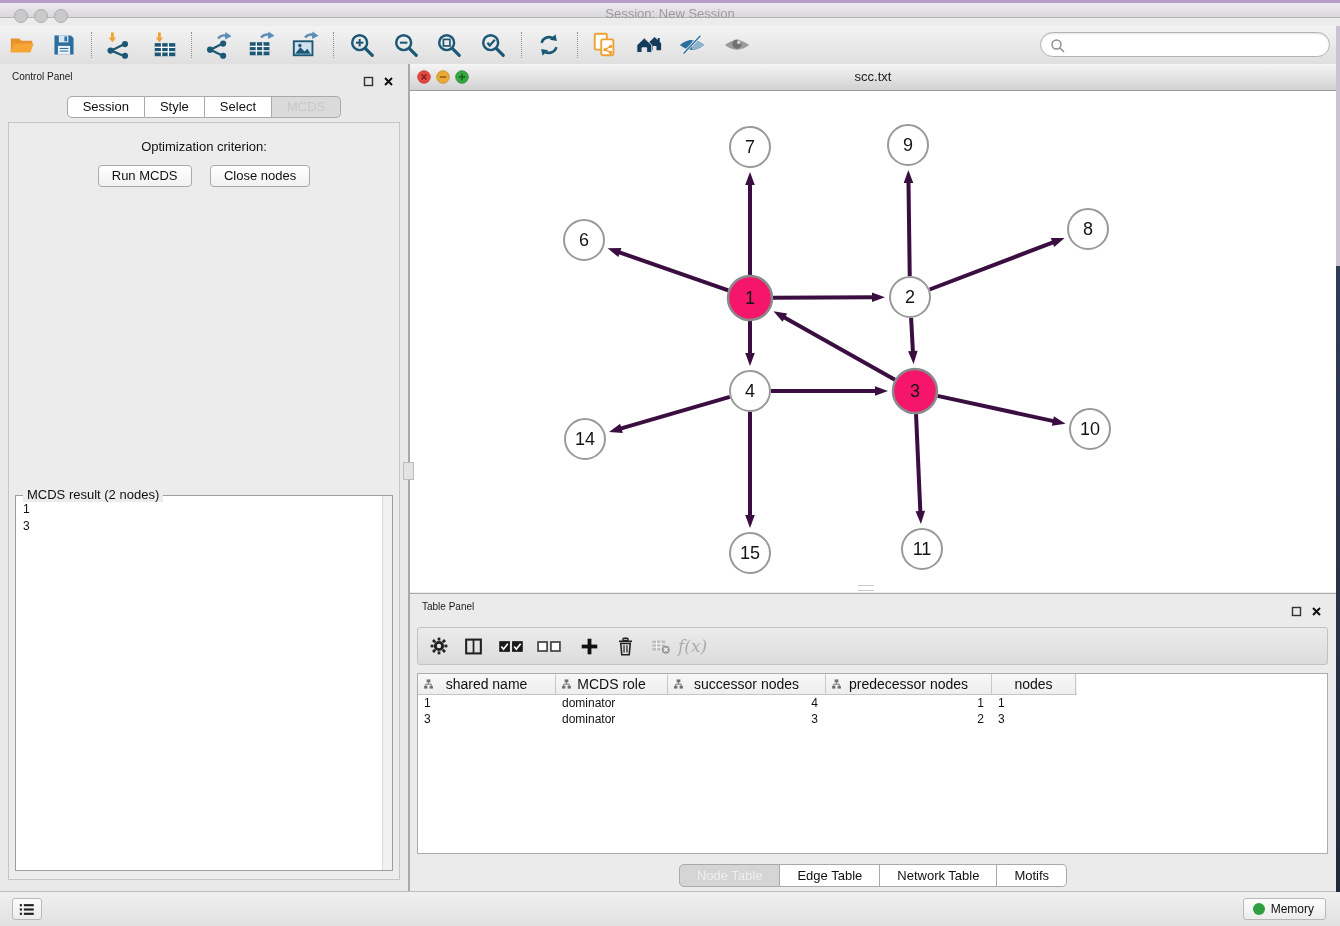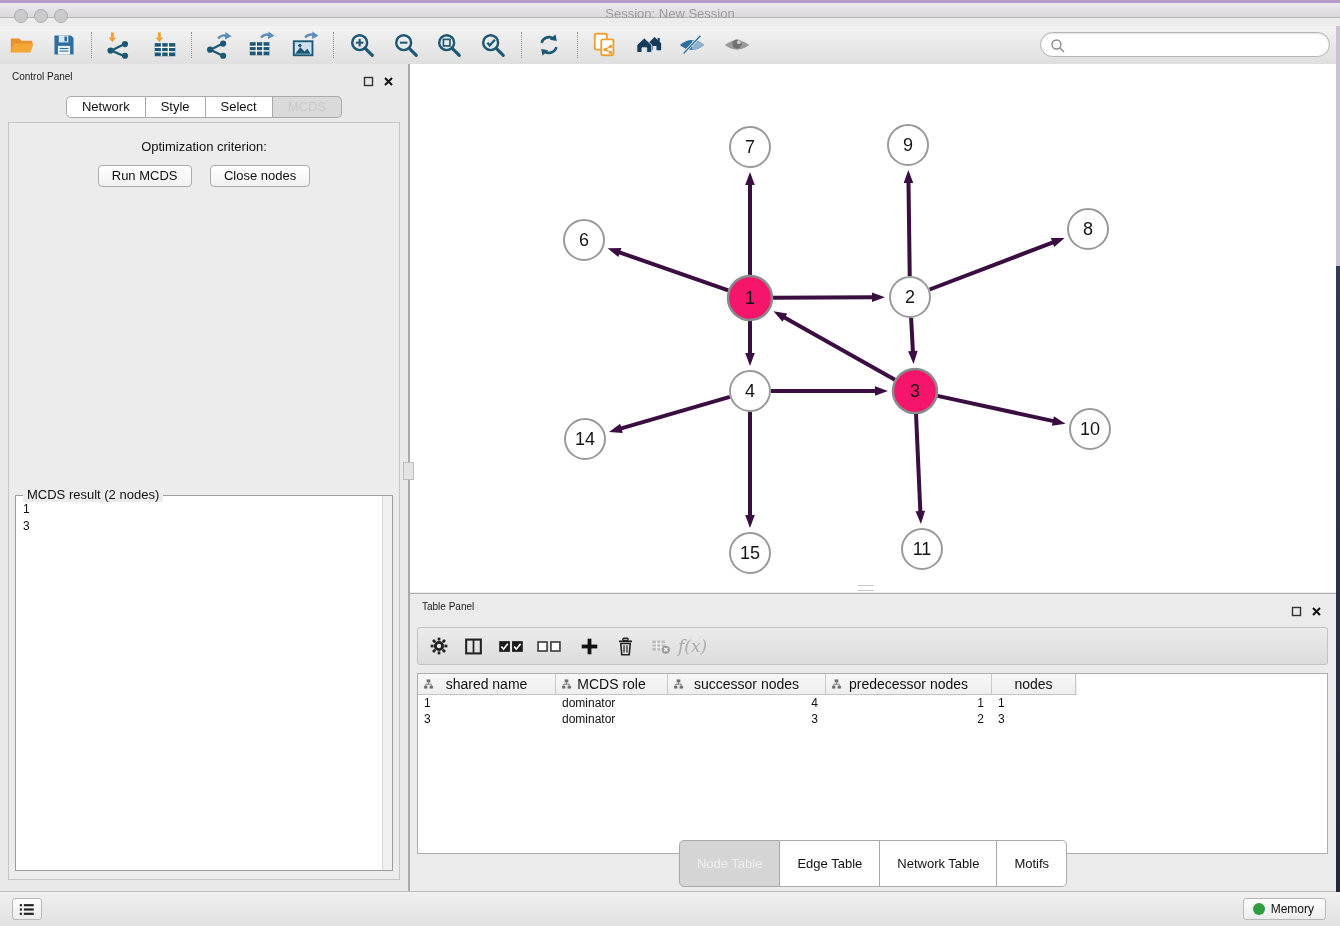--- a/index.html
+++ b/index.html
@@ -66,21 +66,21 @@
   .tp-tool{display:flex;align-items:center;justify-content:center;width:26px;height:30px;}
   .fx{font-family:"DejaVu Serif",serif;font-style:italic;font-size:17px;color:#ABABAB;padding-left:4px;}
   .tp-table{position:absolute;left:7px;right:8px;top:79px;height:179px;background:#FFF;border:1px solid #ACACAC;overflow:hidden;}
   .nt-headrow{display:flex;height:20px;background:linear-gradient(#F8F8F8,#EEEEEE);border-bottom:1px solid #C5C5C5;width:659px;}
   .th{position:relative;display:flex;align-items:center;justify-content:center;box-sizing:border-box;border-right:1px solid #C9C9C9;
     font-size:14px;color:#111;}
   .th svg{position:absolute;left:5px;top:4px;}
   .tr{display:flex;height:16px;font-size:12px;line-height:16px;color:#111;}
   .td{box-sizing:border-box;padding:0 8px 0 6px;white-space:nowrap;overflow:hidden;}
   .tp-tabs{position:absolute;bottom:5px;left:0;right:0;}
-  .tp-tabs .seg-tab{height:21px;line-height:21px;padding:12px 17px;margin-top:8px;}
+  .tp-tabs .seg-tab{height:21px;line-height:21px;padding:0 17px;margin-top:8px;}
   .tp-tabs .seg-tab.selected{background:#D5D5D5;color:#EFEFEF;}
 
   
   .statusbar{position:absolute;left:0;right:0;bottom:0;height:34px;background:linear-gradient(#F0F0F0,#E1E1E1);border-top:1px solid #BCBCBC;}
   .list-btn{position:absolute;left:12px;top:6px;width:30px;height:22px;box-sizing:border-box;background:linear-gradient(#FDFDFD,#ECECEC);
     border:1px solid #B8B8B8;border-radius:3px;display:flex;align-items:center;justify-content:center;}
   .memory-btn{position:absolute;right:14px;top:6px;height:22px;box-sizing:border-box;padding:0 11px 0 9px;display:flex;align-items:center;gap:6px;
     background:linear-gradient(#FDFDFD,#ECECEC);border:1px solid #B8B8B8;border-radius:3px;font-size:12px;color:#111;}
   .memory-dot{width:12px;height:12px;border-radius:50%;background:#2F9E41;}
 
@@ -274,21 +274,21 @@
     <div class="panel-head">
       <span class="panel-title">Control Panel</span>
       <span class="ph-float"><svg viewBox="0 0 11 11" width="11" height="11">
             <rect x="1.5" y="1.5" width="8" height="8" fill="none" stroke="#333" stroke-width="1.4"></rect>
           </svg></span>
       <span class="ph-close"><svg viewBox="0 0 11 11" width="11" height="11">
             <path d="M2 2 l7 7 M9 2 l-7 7" stroke="#111" stroke-width="2"></path>
           </svg></span>
     </div>
     <div class="seg-tabs cp-tabs" id="cp-tabs">
-        <div class="seg-tab">Network</div>
+        <div class="seg-tab">Session</div>
         <div class="seg-tab">Style</div>
         <div class="seg-tab">Select</div>
         <div class="seg-tab selected">MCDS</div>
       </div>
     <div class="cp-body">
       <div class="opt-label">Optimization criterion:</div>
       <div class="btn-row">
         <span class="push-btn">Run MCDS</span>
         <span class="push-btn">Close nodes</span>
       </div>
@@ -300,20 +300,37 @@
           </div>
         <div class="result-scroll"></div>
       </div>
     </div>
   </div>
 
   <div class="splitter"></div>
   <div class="splitter-grip"></div>
 
   <div class="net-window">
+    <div class="net-titlebar">
+      <div class="net-lights">
+        <svg viewBox="0 0 14 14" width="14" height="14">
+            <circle cx="7" cy="7" r="6.3" fill="#E3473D" stroke="#C13A32" stroke-width="0.8"></circle>
+            <path d="M4.6 4.6 l4.8 4.8 M9.4 4.6 l-4.8 4.8" stroke="#7E1F1A" stroke-width="1.4"></path>
+          </svg>
+        <svg viewBox="0 0 14 14" width="14" height="14">
+            <circle cx="7" cy="7" r="6.3" fill="#E9AA37" stroke="#C98F2C" stroke-width="0.8"></circle>
+            <line x1="3.8" y1="7" x2="10.2" y2="7" stroke="#8F6214" stroke-width="1.6"></line>
+          </svg>
+        <svg viewBox="0 0 14 14" width="14" height="14">
+            <circle cx="7" cy="7" r="6.3" fill="#33A93F" stroke="#2A8D36" stroke-width="0.8"></circle>
+            <path d="M7 3.8 v6.4 M3.8 7 h6.4" stroke="#1A6322" stroke-width="1.6"></path>
+          </svg>
+      </div>
+      <span class="net-title">scc.txt</span>
+    </div>
     <div class="net-canvas">
       <svg id="graph-svg" width="926" height="501">
           <line x1="340" y1="184" x2="340" y2="92" stroke="#3A0E40" stroke-width="4"></line>
           <polygon points="340,81 344.8,94 335.2,94" fill="#3A0E40"></polygon>
           <line x1="318.28718253123094" y1="199.4135938964542" x2="207.98527951633417" y2="160.87437477076736" stroke="#3A0E40" stroke-width="4"></line>
           <polygon points="197.60088855300984,157.24609359081066 211.4566005700106,157.0026916558543 208.2901006311393,166.0654328602101" fill="#3A0E40"></polygon>
           <line x1="362.99955079441025" y1="206.85625280753493" x2="464.00070310440134" y2="206.22499560559748" stroke="#3A0E40" stroke-width="4"></line>
           <polygon points="475.00048826694535,206.15624694833159 462.0307415798366,211.0374016142105 461.9707427516773,201.4375891087175" fill="#3A0E40"></polygon>
           <line x1="340" y1="230" x2="340" y2="264" stroke="#3A0E40" stroke-width="4"></line>
           <polygon points="340,275 335.2,262 344.8,262" fill="#3A0E40"></polygon>

